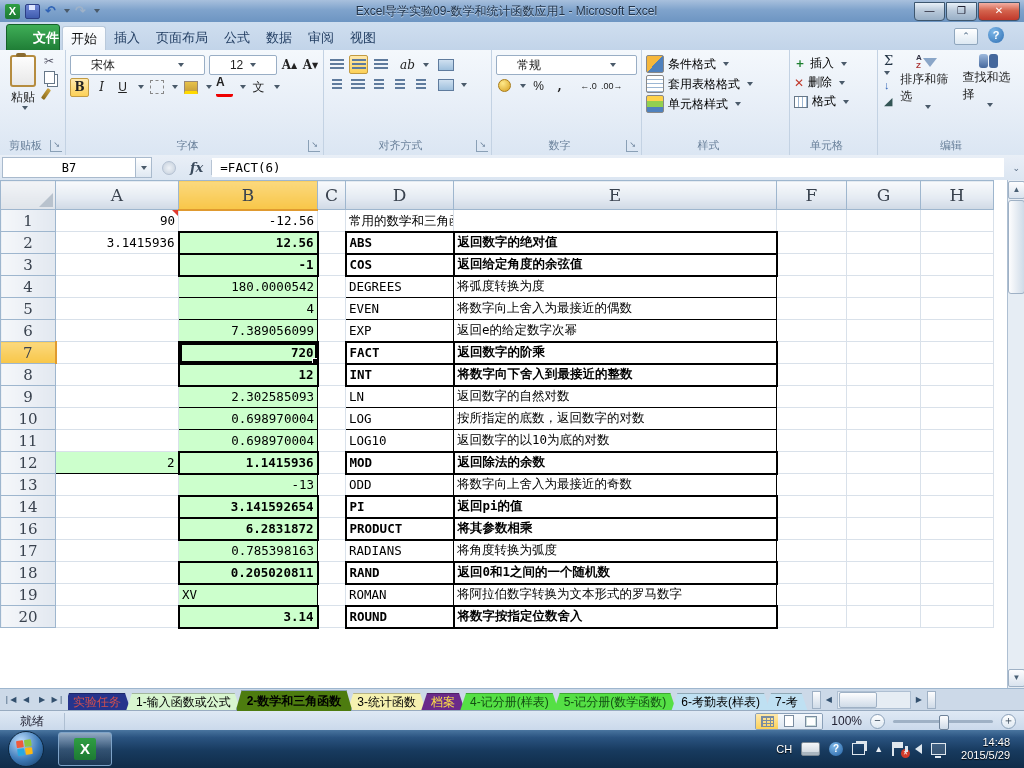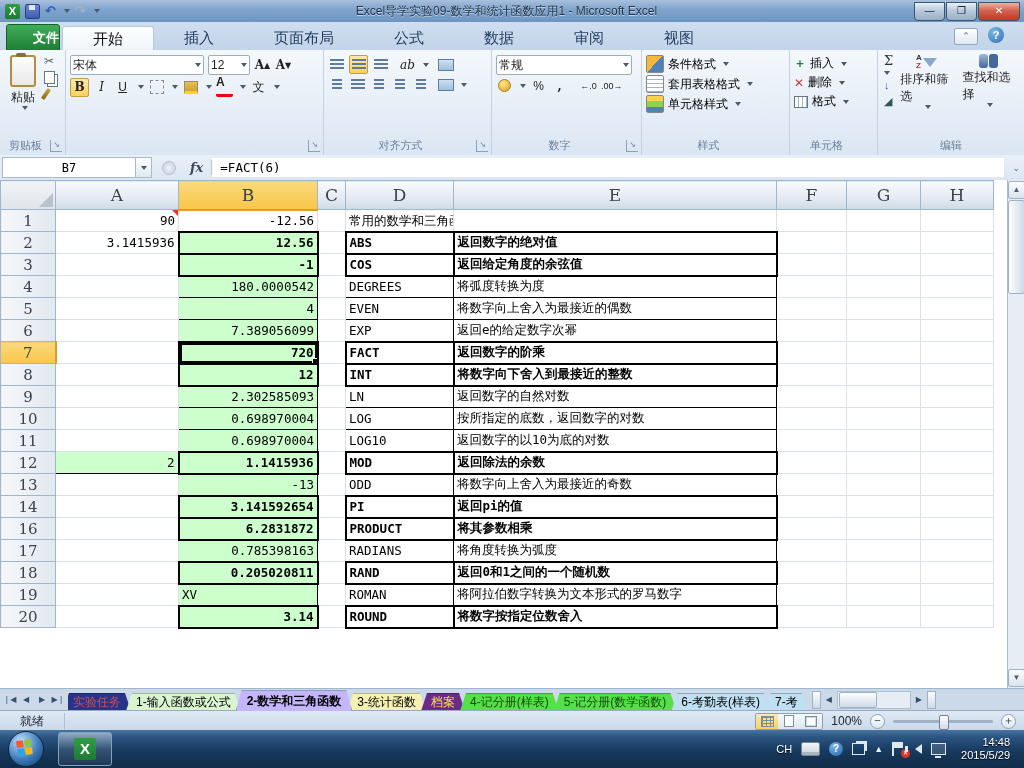--- a/index.html
+++ b/index.html
@@ -19,41 +19,41 @@
   .redo{color:#9fb2c8;font-size:13px;font-weight:bold;line-height:12px}
   #title-text{flex:1;text-align:center;color:#20334a;font-size:12px;text-shadow:0 1px 0 rgba(255,255,255,.55)}
   #win-btns{display:flex;margin-right:4px}
   .wbtn{width:29px;height:17px;border:1px solid #3d566e;border-radius:0 0 4px 4px;background:linear-gradient(#e8f0f8,#b9c9da 45%,#98afc6);color:#223;font-size:10px;line-height:15px;text-align:center;margin-left:1px}
   .wbtn.close{width:40px;background:linear-gradient(#f3b0a4,#d4634d 45%,#c0392b);color:#fff;font-weight:bold}
 
   
   #tabrow{left:0;top:22px;width:1024px;height:28px;background:linear-gradient(#cfdeef,#c2d4e9)}
   #file-btn{position:absolute;left:6px;top:2px;width:52px;height:26px;background:linear-gradient(#3fae57,#1e7c35);border:1px solid #15602a;border-radius:3px 3px 0 0;color:#fff;font-weight:bold;text-align:right;line-height:26px;font-size:13px}
   .rtabs{position:absolute;left:62px;top:4px;display:flex;height:24px}
-  .rtab{padding:0 30px;line-height:24px;color:#1e3a5f;font-size:15px}
+  .rtab{padding:0 8px;line-height:24px;color:#1e3a5f;font-size:13px}
   .rtab.active{background:linear-gradient(#fdfeff,#f0f5fb);border:1px solid #b9c9db;border-bottom:none;border-radius:3px 3px 0 0;color:#111}
   #ribbon-min{position:absolute;right:46px;top:6px;width:22px;height:15px;border:1px solid #8fa6bd;border-radius:2px;background:linear-gradient(#fff,#dde8f2);color:#44617e;font-size:9px;text-align:center;line-height:14px}
   #ribbon-help{position:absolute;right:20px;top:5px;width:16px;height:16px;border-radius:50%;background:radial-gradient(circle at 35% 30%,#7db7e8,#2f6fb3);color:#fff;font-weight:bold;font-size:11px;text-align:center;line-height:16px}
 
   
   #ribbon{left:0;top:50px;width:1024px;height:105px;background:linear-gradient(#f4f8fc,#e7eef7 55%,#dbe6f3);border-bottom:1px solid #a6b8cc;display:flex}
   .group{position:relative;height:100%;border-right:1px solid #c3d2e3;padding:3px 4px 17px 4px;box-sizing:border-box}
   .glabel{position:absolute;bottom:2px;left:0;right:14px;text-align:center;font-size:11px;color:#69809a}
   .dlg{position:absolute;right:3px;bottom:3px;width:11px;height:11px;border-left:1px solid #8aa0b6;border-bottom:1px solid #8aa0b6;color:#69809a;font-size:8px;line-height:10px;text-align:center}
   .gbody{display:flex;height:100%}
   .bigbtn{display:flex;flex-direction:column;align-items:center;justify-content:flex-start;padding:2px 6px;border-radius:3px}
   .bigbtn .blabel{font-size:12px;color:#222;margin-top:2px}
   .clip-icon{width:22px;height:28px;background:linear-gradient(#fdfdfd,#e8e8e8);border:2px solid #b58c3f;border-radius:3px;position:relative}
   .clip-icon::after{content:'';position:absolute;left:4px;top:-4px;width:10px;height:4px;background:#8a6b30;border-radius:2px}
   .minicol{display:flex;flex-direction:column;justify-content:flex-start;gap:4px;padding:2px}
   .mini{font-size:11px;color:#355;line-height:12px}
   .scissors{color:#556;font-size:12px}
   .copy-ic{display:inline-block;width:9px;height:11px;border:1px solid #678;background:#fff;box-shadow:3px 3px 0 -1px #fff,3px 3px 0 0 #678}
   .brush-ic{display:inline-block;width:4px;height:12px;background:linear-gradient(#caa23c,#8a6b1e);transform:rotate(35deg);border-radius:1px}
-  .selbox{display:flex;align-items:center;background:#fff;border:1px solid #99aec5;height:18px;padding:0 2px;font-size:12px;color:#222;border-radius:2px}
+  .selbox{display:flex;align-items:center;background:#fff;border:1px solid #99aec5;height:18px;padding:0 20px;font-size:12px;color:#222;border-radius:2px}
   .row{display:flex;align-items:center;gap:4px;margin:2px 0}
   .tbtn{display:inline-flex;align-items:center;justify-content:center;min-width:17px;height:17px;border-radius:2px;color:#222;font-size:12px}
   .tbtn.on{background:linear-gradient(#ffe9ad,#fcd158);border:1px solid #c29b43}
   .bld{font-family:"DejaVu Serif",serif;font-weight:bold}
   .itl{font-family:"DejaVu Serif",serif;font-style:italic}
   .unl{text-decoration:underline}
   .brd-ic{display:inline-block;width:12px;height:12px;border:1px dashed #888}
   .fill-ic{display:inline-block;width:12px;height:9px;background:linear-gradient(#e8c24a,#caa23c);border:1px solid #987;border-bottom:3px solid #ffd900}
   .fc-ic{display:inline-block;font-weight:bold;border-bottom:3px solid #e00;line-height:11px}
   .lines{display:inline-block;width:14px;height:11px;background:repeating-linear-gradient(#5f7b9d 0 2px,transparent 2px 4px)}
@@ -246,20 +246,21 @@
         <span class="caret"></span>
       <span class="tbtn">
           <span class="fill-ic"></span>
         </span>
         <span class="caret"></span>
       <span class="tbtn fc-ic">A</span>
         <span class="caret"></span>
       <span class="tbtn">文</span>
         <span class="caret"></span>
     </div>
+    <div class="glabel">字体</div>
     <div class="dlg">↘</div>
   </div>
 
   <div class="group" style="width:168px">
     <div class="row">
       <span class="tbtn">
           <span class="lines"></span>
         </span>
       <span class="tbtn on">
           <span class="lines"></span>
@@ -651,21 +652,21 @@
 <div class="abs" id="tabbar">
   <div id="tabnav">
     <span class="navb">❘◀</span>
     <span class="navb">◀</span>
     <span class="navb">▶</span>
     <span class="navb">▶❘</span>
   </div>
   <div id="tabs-strip">
       <span class="stab" style="background: rgb(38, 52, 140); color: rgb(208, 80, 80);">实验任务</span>
       <span class="stab" style="background: rgb(216, 245, 208); color: rgb(0, 0, 0);">1-输入函数或公式</span>
-      <span class="stab active" style="background: #c4b5fd; color: rgb(0, 0, 0);">2-数学和三角函数</span>
+      <span class="stab active" style="background: #4d7c0f; color: rgb(0, 0, 0);">2-数学和三角函数</span>
       <span class="stab" style="background: rgb(245, 241, 176); color: rgb(0, 0, 0);">3-统计函数</span>
       <span class="stab" style="background: rgb(106, 42, 138); color: #fde047;">档案</span>
       <span class="stab" style="background: rgb(85, 224, 69); color: rgb(19, 79, 19);">4-记分册(样表)</span>
       <span class="stab" style="background: rgb(85, 224, 69); color: rgb(19, 79, 19);">5-记分册(数学函数)</span>
       <span class="stab" style="background: rgb(191, 224, 242); color: rgb(0, 0, 0);">6-考勤表(样表)</span>
       <span class="stab clip" style="background: rgb(191, 224, 242); color: rgb(0, 0, 0);">7-考</span>
     </div>
   <div id="hscroll">
     <span class="hsplit"></span>
     <span class="navb">◀</span>

